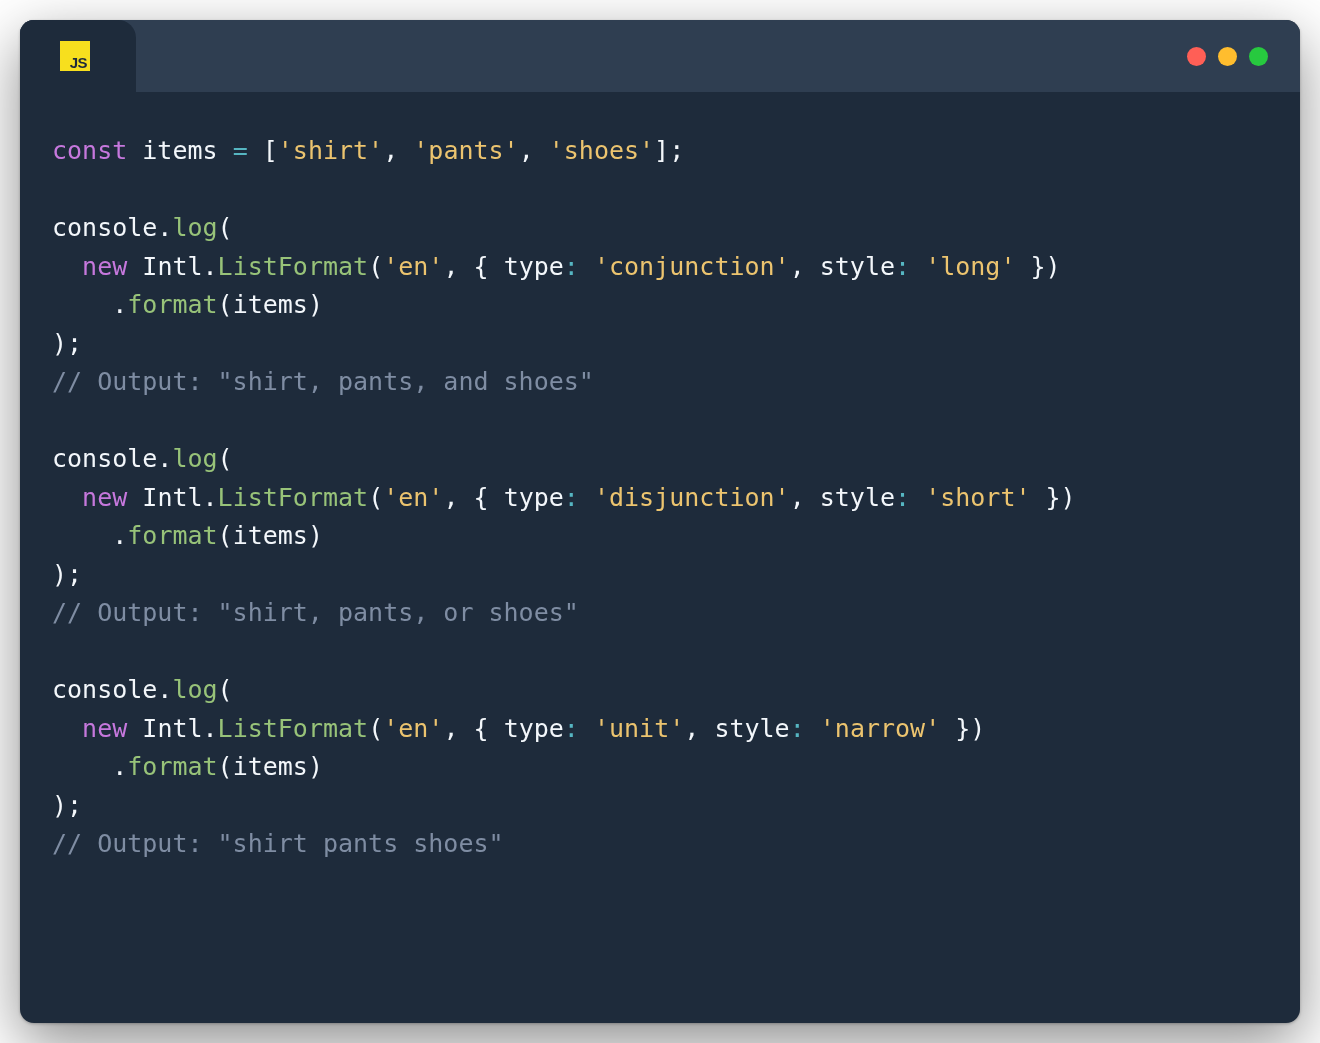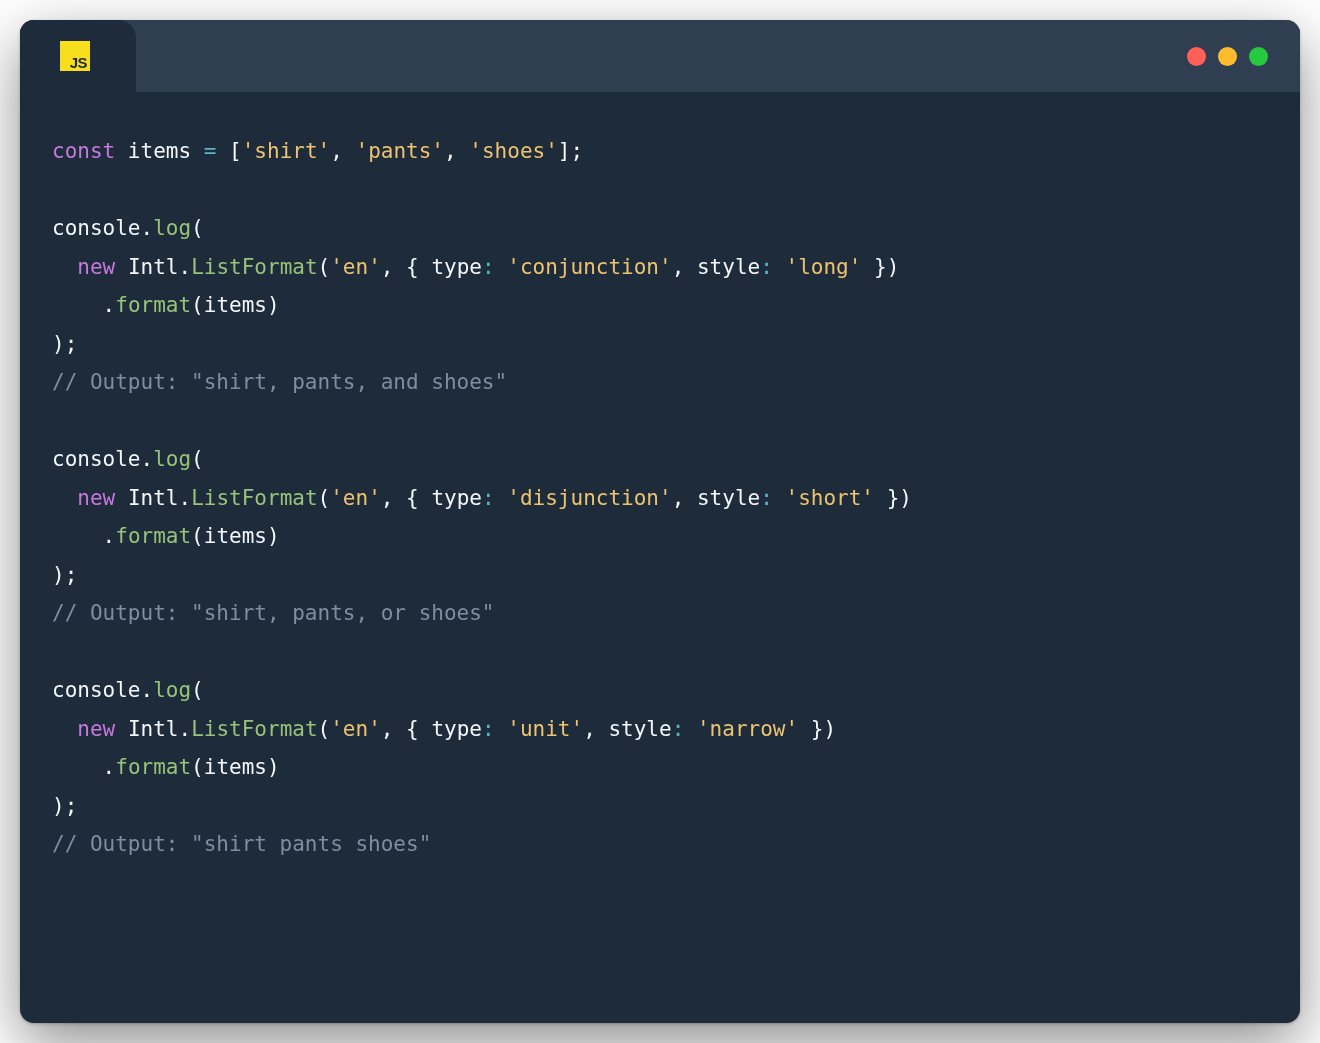--- a/index.html
+++ b/index.html
@@ -63,21 +63,21 @@
       width: 19px;
       height: 19px;
       border-radius: 50%;
     }
     .dot.red { background: #ff5f56; }
     .dot.yellow { background: #ffbd2e; }
     .dot.green { background: #27c93f; }
     .editor {
       flex: 1;
       padding: 40px 32px;
-      font-size: 21px;
+      font-size: 25px;
       line-height: 38.5px;
       color: #f3f7fb;
       overflow: hidden;
     }
     pre {
       font-family: inherit;
       white-space: pre;
     }
     .kw   { color: #c678dd; }
     .id   { color: #f3f7fb; }

